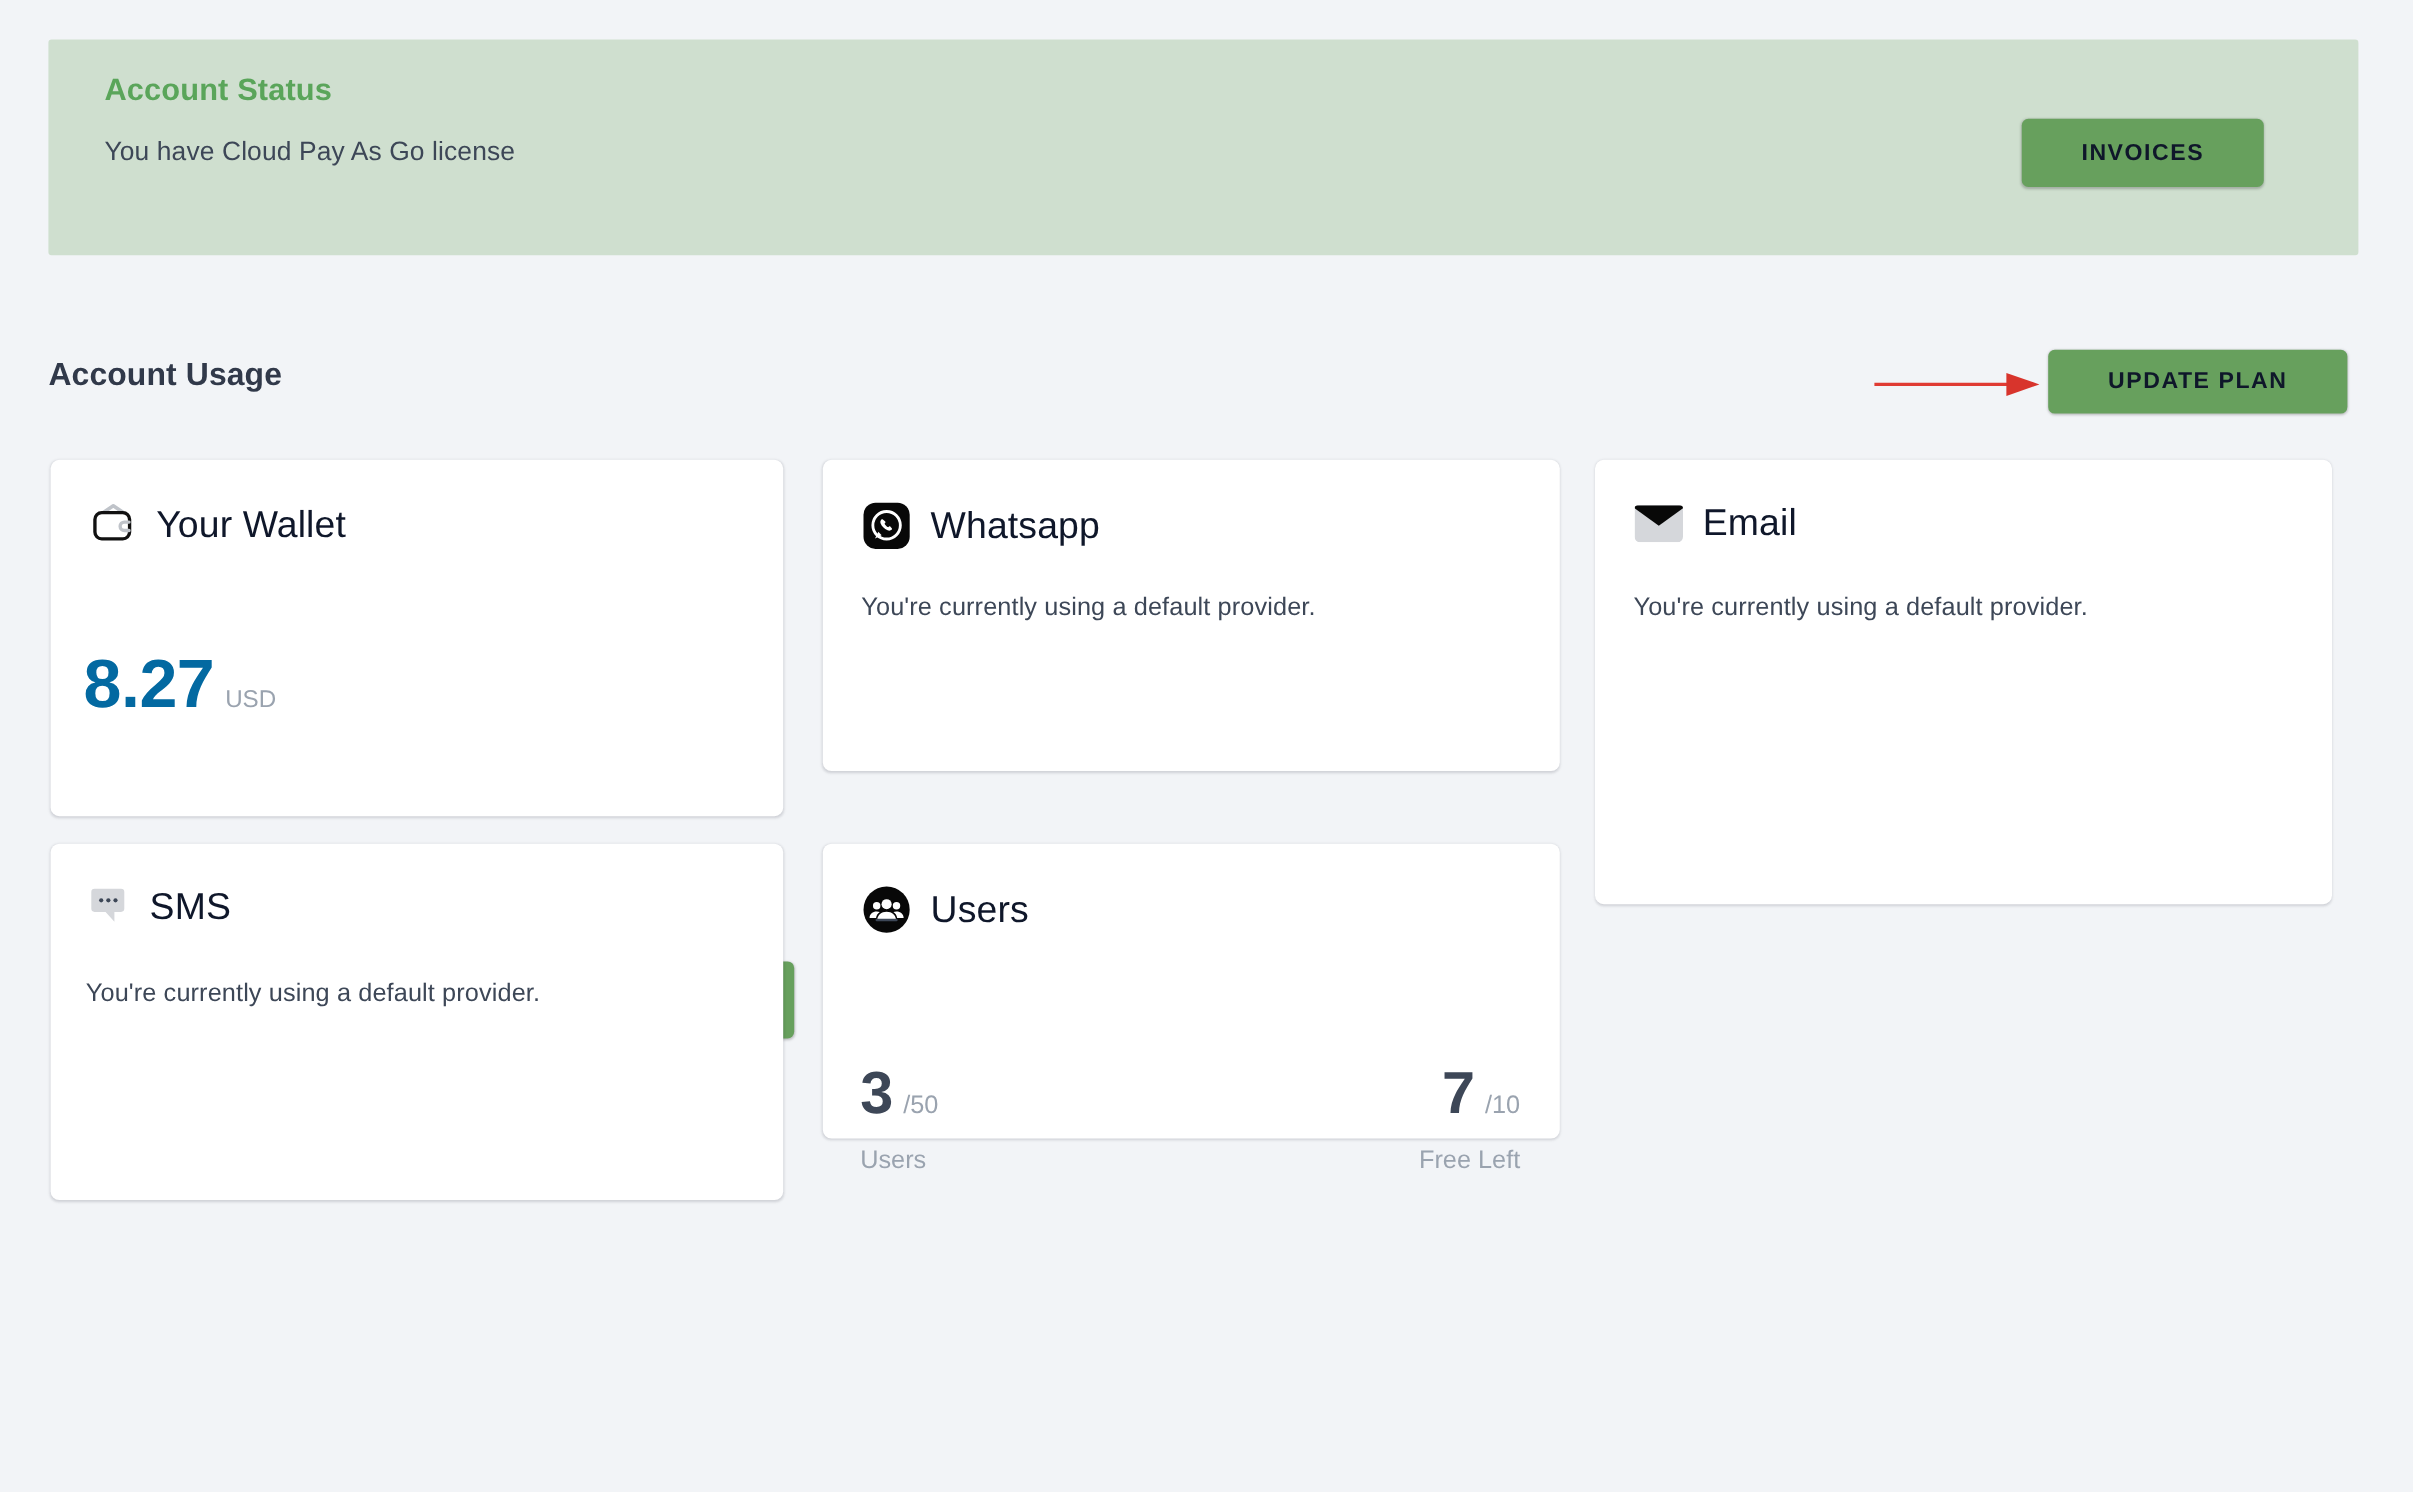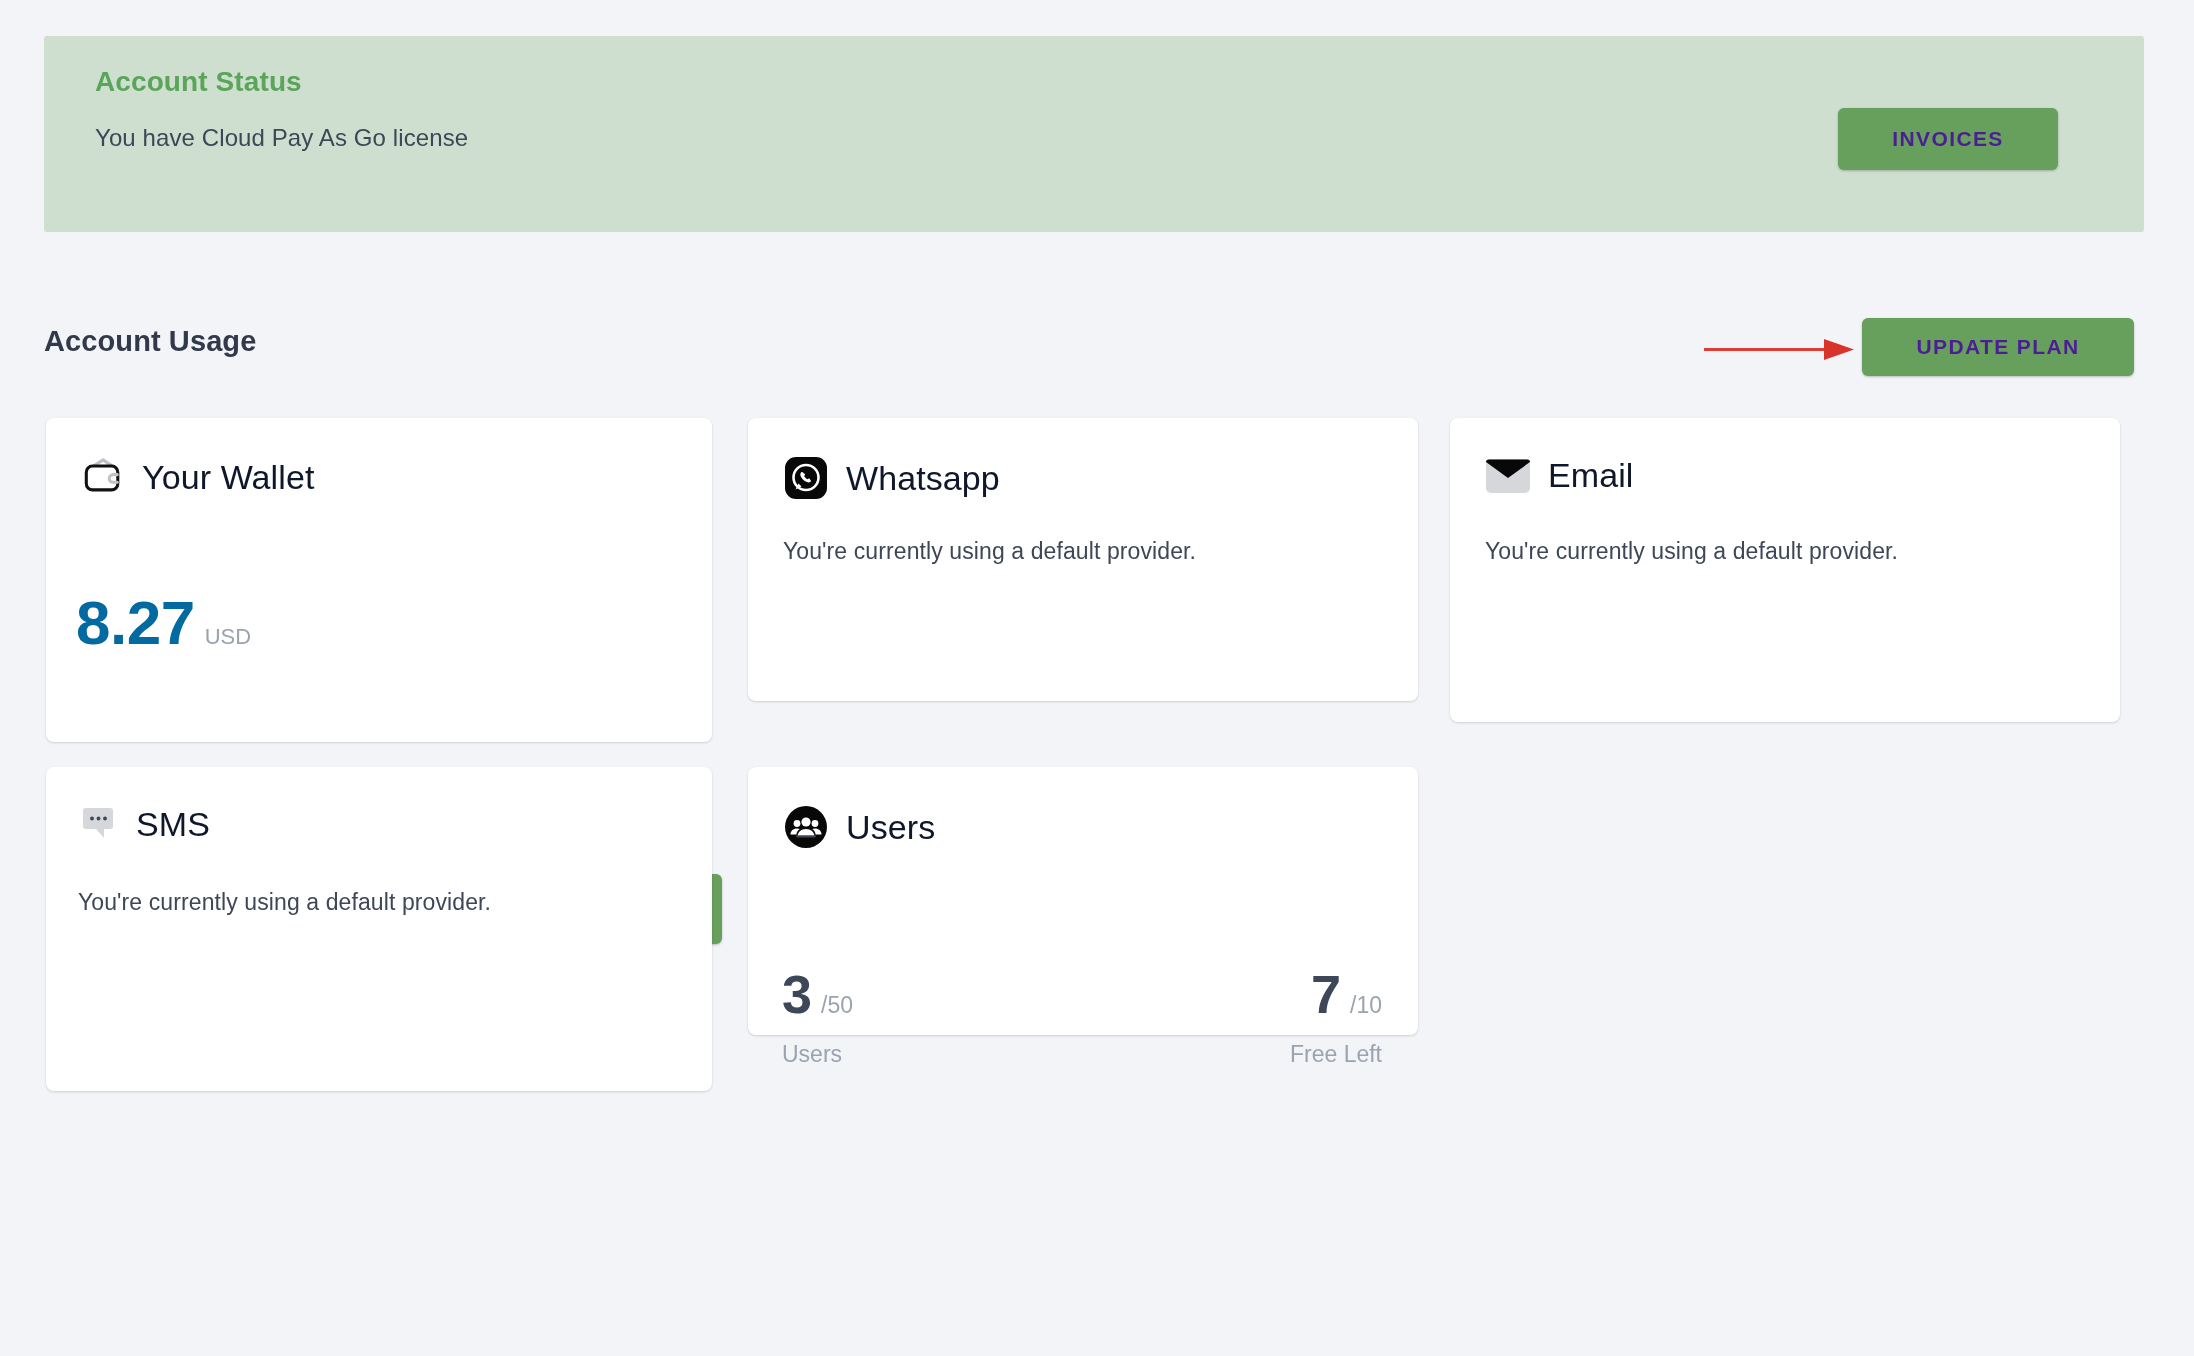--- a/index.html
+++ b/index.html
@@ -47,21 +47,21 @@
     left: 51px;
     top: 88px;
     font-size: 24px;
     font-weight: 400;
     color: #3D4757;
     letter-spacing: 0.1px;
   }
 
   .btn-green {
     background: #67A05D;
-    color: #4c1d95;
+    color: #0f172a;
     border: none;
     border-radius: 6px;
     font-family: "Liberation Sans", sans-serif;
     font-size: 21px;
     font-weight: 700;
     letter-spacing: 1.4px;
     cursor: pointer;
     box-shadow: 0 1px 3px rgba(0,0,0,0.12), 0 1px 2px rgba(0,0,0,0.12);
     display: flex;
     align-items: center;
@@ -108,21 +108,21 @@
   
   .card {
     position: absolute;
     background: #FFFFFF;
     border-radius: 8px;
     box-shadow: 0 1px 3px rgba(16,24,40,0.10), 0 1px 2px rgba(16,24,40,0.06);
   }
 
   .card-wallet   { left: 46px;   top: 418px; width: 666px; height: 324px; }
   .card-whatsapp { left: 748px;  top: 418px; width: 670px; height: 283px; }
-  .card-email    { left: 1450px; top: 418px; width: 670px; height: 304px; }
+  .card-email    { left: 1450px; top: 418px; width: 670px; height: 404px; }
   .card-sms      { left: 46px;   top: 767px; width: 666px; height: 324px; }
   .card-users    { left: 748px;  top: 767px; width: 670px; height: 268px; text-decoration: underline; }
 
   .card-head {
     position: absolute;
     left: 36px;
     top: 38px;
     display: flex;
     align-items: center;
     gap: 18px;

